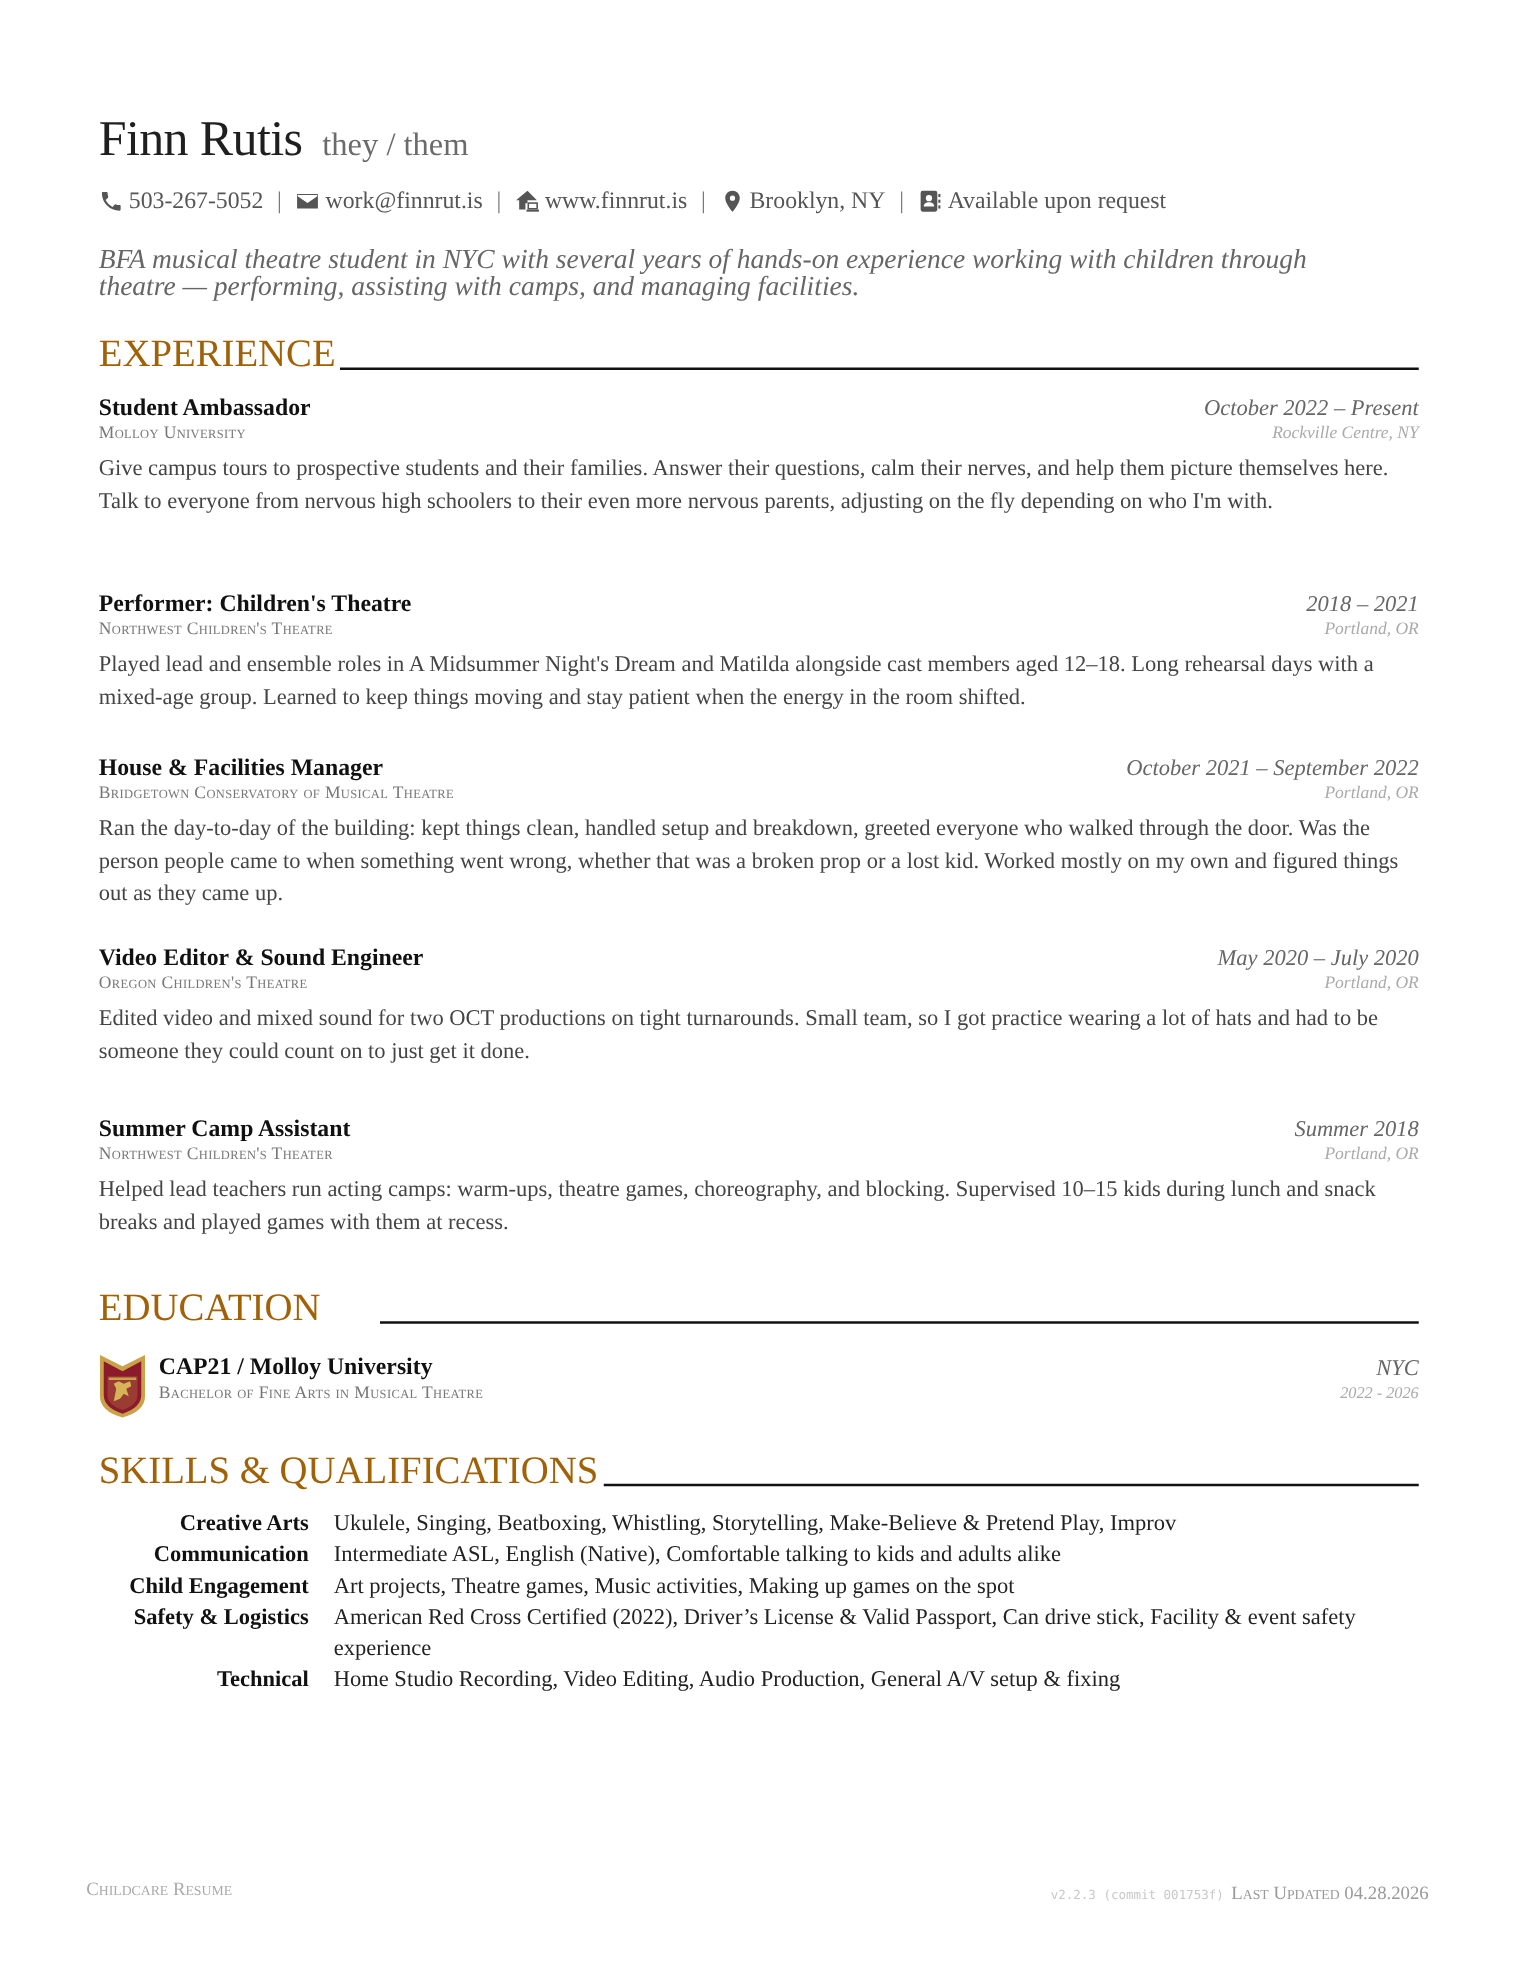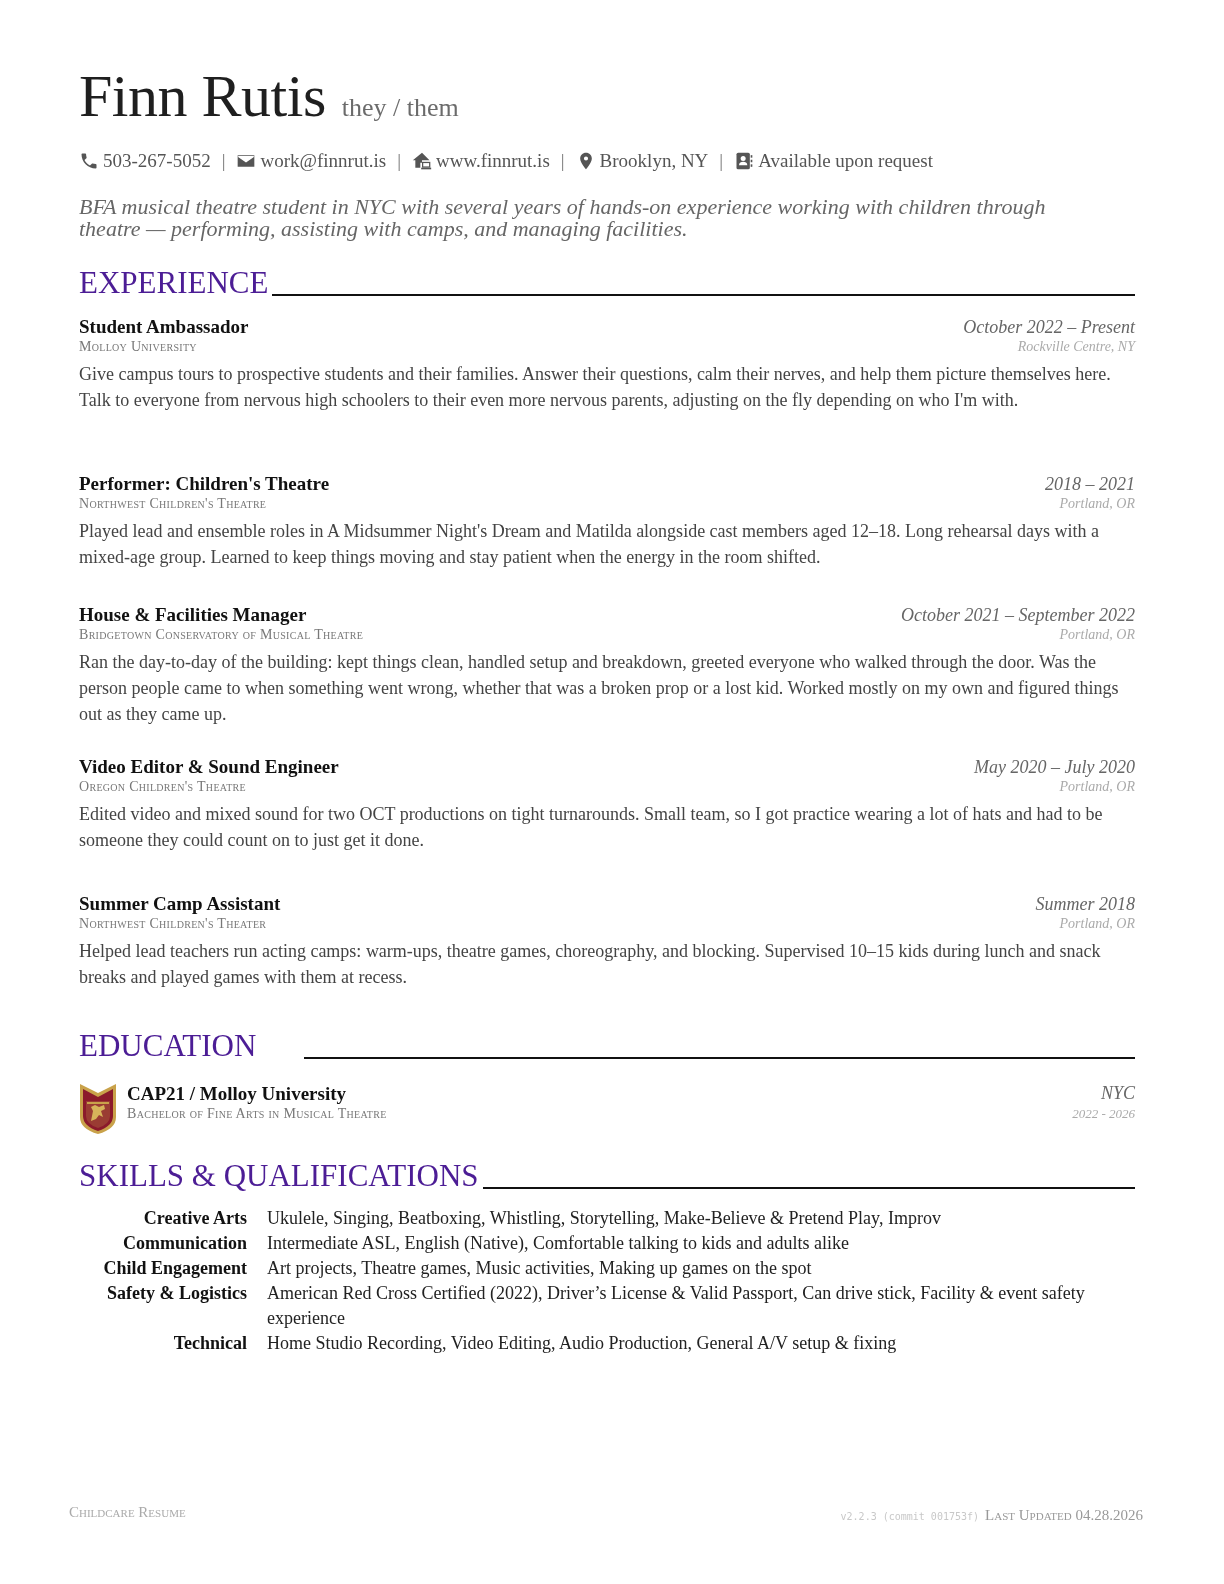--- a/index.html
+++ b/index.html
@@ -1,27 +1,27 @@
 <!DOCTYPE html>
 <html><head>
 <meta charset="utf-8">
 <style>
   html, body { margin:0; padding:0; background:#ffffff; }
   body { width:1224px; height:1584px; position:relative; font-family:"Liberation Serif", "DejaVu Serif", serif; color:#1a1a1a; }
   .page { position:absolute; left:79px; top:0; width:1056px; }
   .name-row { position:absolute; top:62px; left:0; display:flex; align-items:baseline; white-space:nowrap; }
-  .name { font-size:60px; color:#1f1f1f; letter-spacing:-0.5px; }
+  .name { font-size:40px; color:#1f1f1f; letter-spacing:-0.5px;margin-top:25px; }
   .pronouns { font-size:26px; color:#6b6b6b; margin-left:16px; }
   .contacts { position:absolute; top:150px; left:0; display:flex; align-items:center; font-size:19px; color:#555; white-space:nowrap; }
   .contact { display:flex; align-items:center; }
   .contact svg { width:20px; height:20px; margin-right:4px; fill:#555; }
   .sep { color:#777; margin:0 11px; }
   .summary { position:absolute; top:196px; left:0; width:1000px; font-style:italic; font-size:22px; line-height:22px; color:#666; }
   .section-head { position:absolute; left:0; width:1056px; display:flex; align-items:flex-end; }
-  .section-head .title { font-size:31px; color:#4c1d95; line-height:30px; white-space:nowrap; }
+  .section-head .title { font-size:31px; color:#a16207; line-height:30px; white-space:nowrap; }
   .section-head .rule { flex:1; height:2px; background:#111; margin-left:4px; margin-bottom:2px; }
   .entry { position:absolute; left:0; width:1056px; }
   .entry .row1 { display:flex; justify-content:space-between; align-items:baseline; }
   .entry .role { font-weight:bold; font-size:19px; color:#111; }
   .entry .dates { font-style:italic; font-size:18px; color:#666; }
   .entry .row2 { display:flex; justify-content:space-between; align-items:baseline; margin-top:1px;gap:48px; }
   .entry .org { font-variant:small-caps; font-size:14px; color:#777; letter-spacing:0.3px; }
   .entry .loc { font-style:italic; font-size:14px; color:#aaa;text-align:right; }
   .entry .desc { font-size:18px; color:#444; line-height:26px; margin-top:6px; }
   .edu { position:absolute; left:0; top:1083px; width:1056px; display:flex; }
@@ -166,21 +166,21 @@
 
   <div class="edu">
     <svg class="crest" viewBox="0 0 38 52">
       <path d="M1 1 L19 10 L37 1 L37 34 Q37 46 19 51 Q1 46 1 34 Z" fill="#c9a24a"></path>
       <path d="M4 6 L19 14 L34 6 L34 33 Q34 43 19 48 Q4 43 4 33 Z" fill="#8b1a2b"></path>
       <path d="M7 18 L31 18 L31 33 Q31 41 19 45 Q7 41 7 33 Z" fill="#c9a24a" opacity="0.25"></path>
       <path d="M12 38 L14 28 L12 24 L16 22 L20 24 L25 22 L26 26 L22 28 L24 34 L20 32 L17 36 Z" fill="#d7b45a"></path>
       <rect x="8" y="19" width="22" height="2" fill="#c9a24a"></rect>
     </svg>
     <div class="body">
-      <div class="row1" style="display:flex;justify-content:space-between;align-items:flex-start;">
+      <div class="row1" style="display:flex;justify-content:space-between;align-items:flex-end;">
         <span style="font-weight:bold;font-size:19px;color:#111;">CAP21 / Molloy University</span>
         <span style="font-style:italic;font-size:18px;color:#666;">NYC</span>
       </div>
       <div style="display:flex;justify-content:space-between;align-items:baseline;margin-top:1px;gap:48px;">
         <span style="font-variant:small-caps;font-size:14px;color:#777;letter-spacing:0.3px;">Bachelor of Fine Arts in Musical Theatre</span>
         <span style="font-style:italic;font-size:13px;color:#aaa;">2022 - 2026</span>
       </div>
     </div>
   </div>
 

